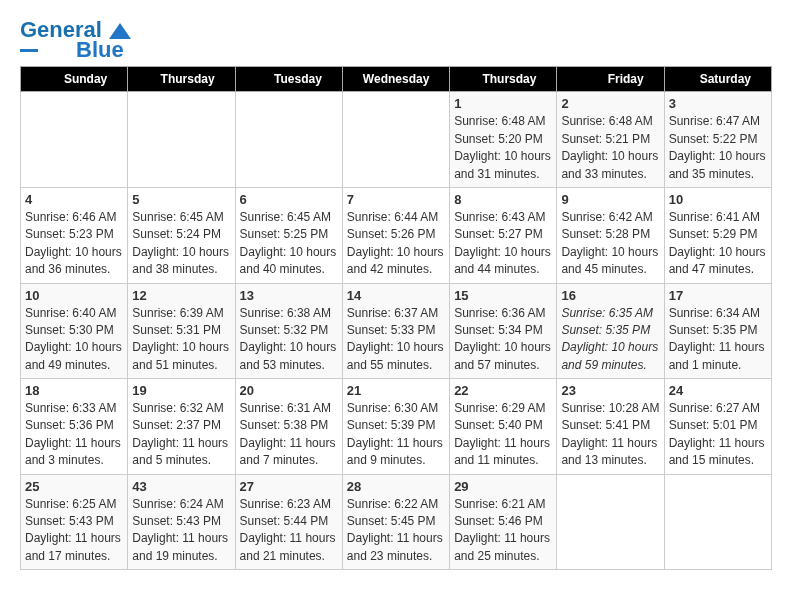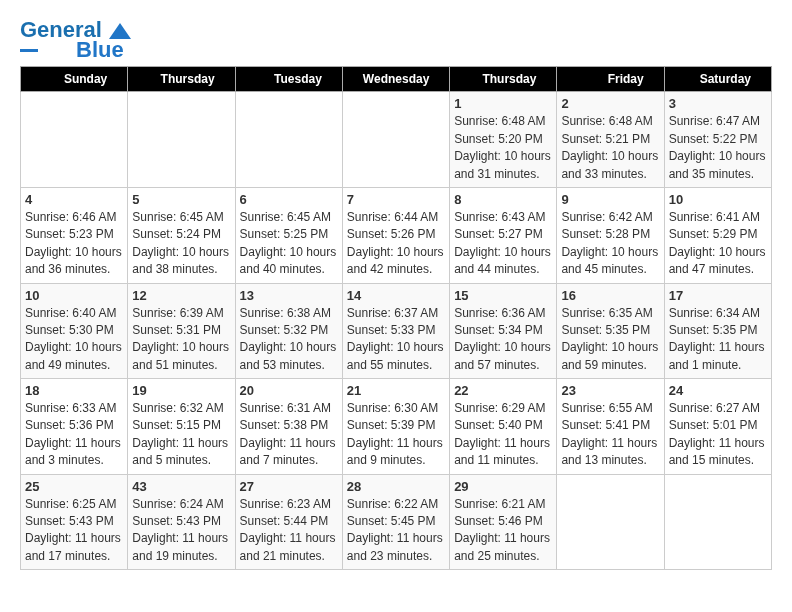--- a/index.html
+++ b/index.html
@@ -233,21 +233,21 @@
           </td>
           <td>
             <span class="day-num">15</span>
             <div class="day-info" style="white-space: pre-line;">Sunrise: 6:36 AM
 Sunset: 5:34 PM
 Daylight: 10 hours
 and 57 minutes.</div>
           </td>
           <td>
             <span class="day-num">16</span>
-            <div class="day-info" style="white-space: pre-line;">Sunrise: 6:35 AM
+            <div class="day-info" style="white-space: pre-line; font-style: italic;">Sunrise: 6:35 AM
 Sunset: 5:35 PM
 Daylight: 10 hours
 and 59 minutes.</div>
           </td>
           <td>
             <span class="day-num">17</span>
             <div class="day-info" style="white-space: pre-line;">Sunrise: 6:34 AM
 Sunset: 5:35 PM
 Daylight: 11 hours
 and 1 minute.</div>
@@ -257,21 +257,21 @@
           <td>
             <span class="day-num">18</span>
             <div class="day-info" style="white-space: pre-line;">Sunrise: 6:33 AM
 Sunset: 5:36 PM
 Daylight: 11 hours
 and 3 minutes.</div>
           </td>
           <td>
             <span class="day-num">19</span>
             <div class="day-info" style="white-space: pre-line;">Sunrise: 6:32 AM
-Sunset: 5:15 PM
+Sunset: 2:37 PM
 Daylight: 11 hours
 and 5 minutes.</div>
           </td>
           <td>
             <span class="day-num">20</span>
             <div class="day-info" style="white-space: pre-line;">Sunrise: 6:31 AM
 Sunset: 5:38 PM
 Daylight: 11 hours
 and 7 minutes.</div>
           </td>
@@ -284,21 +284,21 @@
           </td>
           <td>
             <span class="day-num">22</span>
             <div class="day-info" style="white-space: pre-line;">Sunrise: 6:29 AM
 Sunset: 5:40 PM
 Daylight: 11 hours
 and 11 minutes.</div>
           </td>
           <td>
             <span class="day-num">23</span>
-            <div class="day-info" style="white-space: pre-line;">Sunrise: 6:55 AM
+            <div class="day-info" style="white-space: pre-line;">Sunrise: 10:28 AM
 Sunset: 5:41 PM
 Daylight: 11 hours
 and 13 minutes.</div>
           </td>
           <td>
             <span class="day-num">24</span>
             <div class="day-info" style="white-space: pre-line;">Sunrise: 6:27 AM
 Sunset: 5:01 PM
 Daylight: 11 hours
 and 15 minutes.</div>

